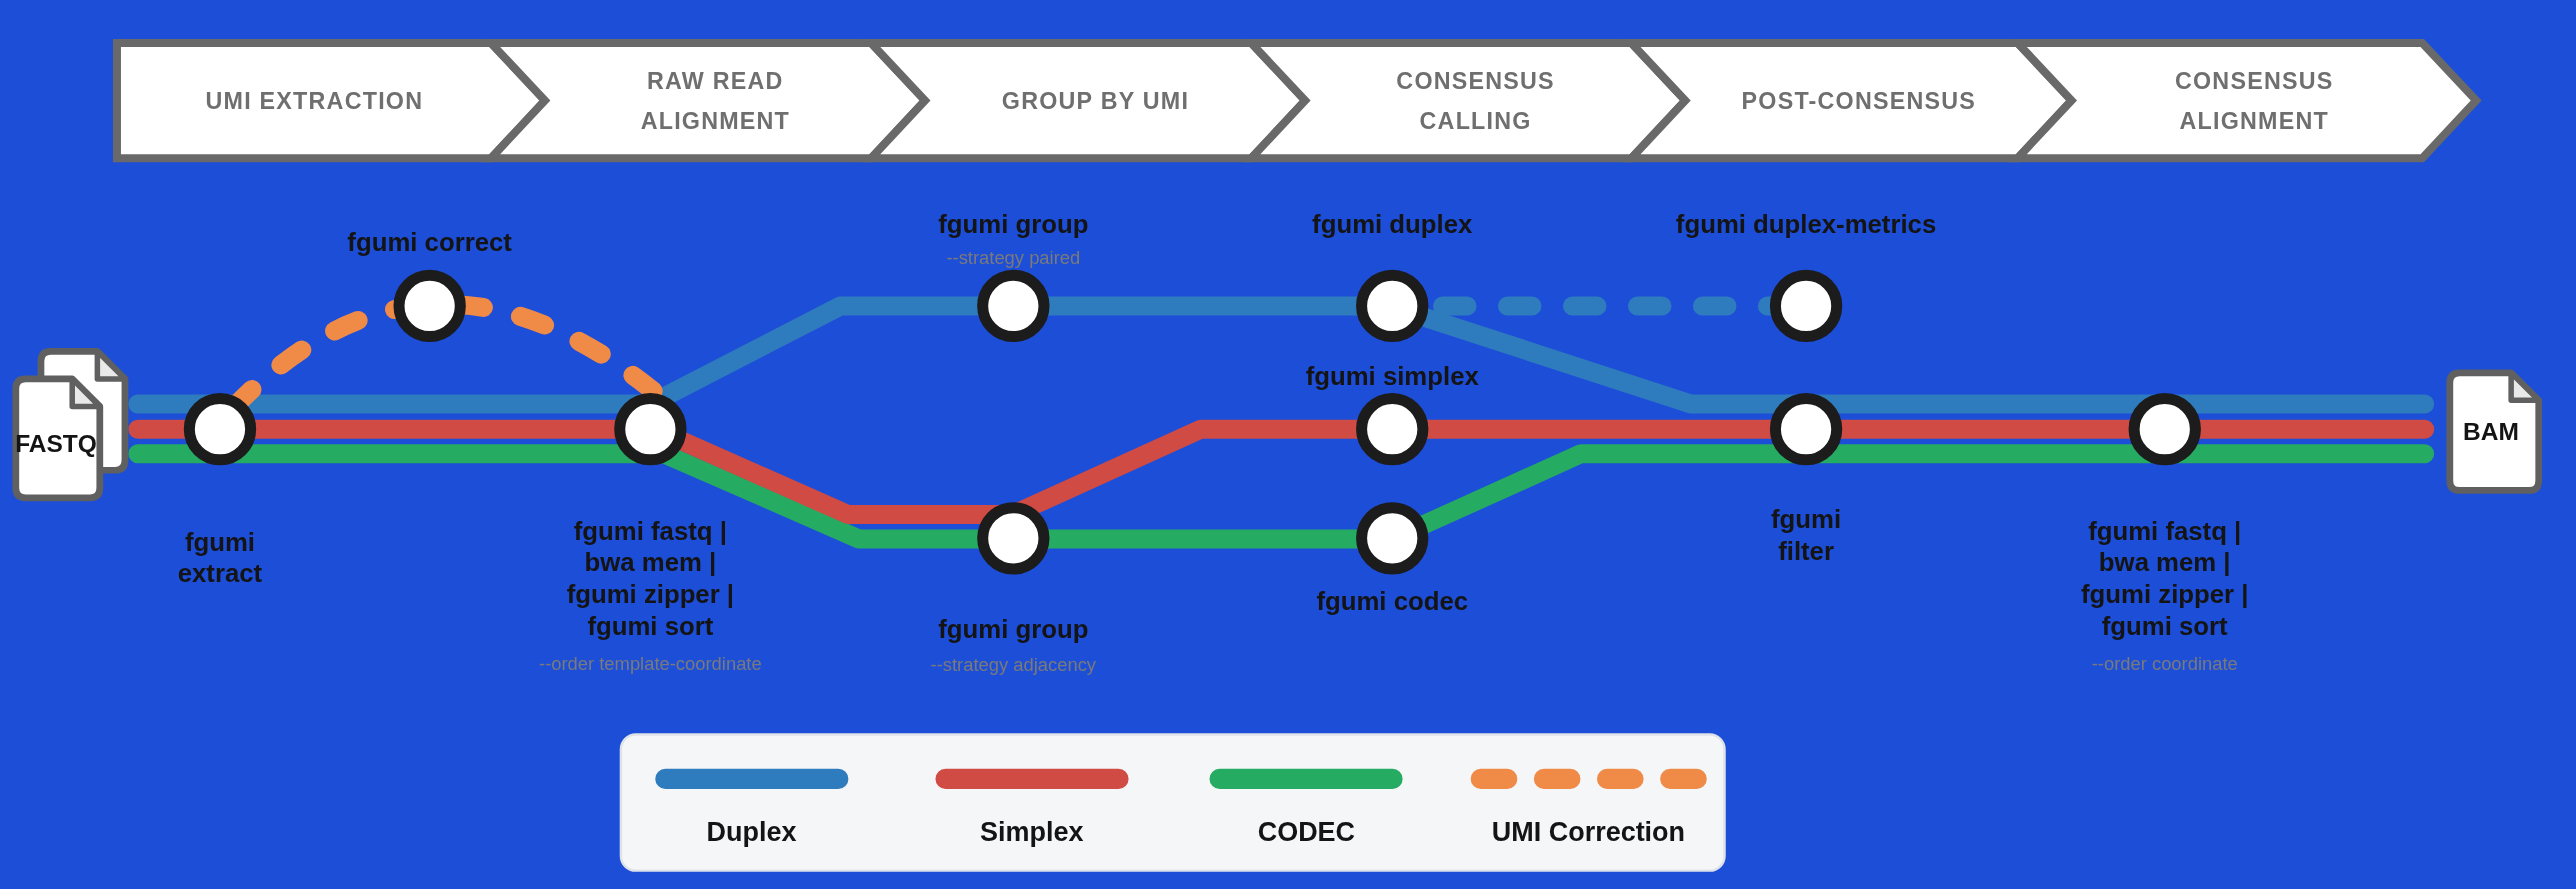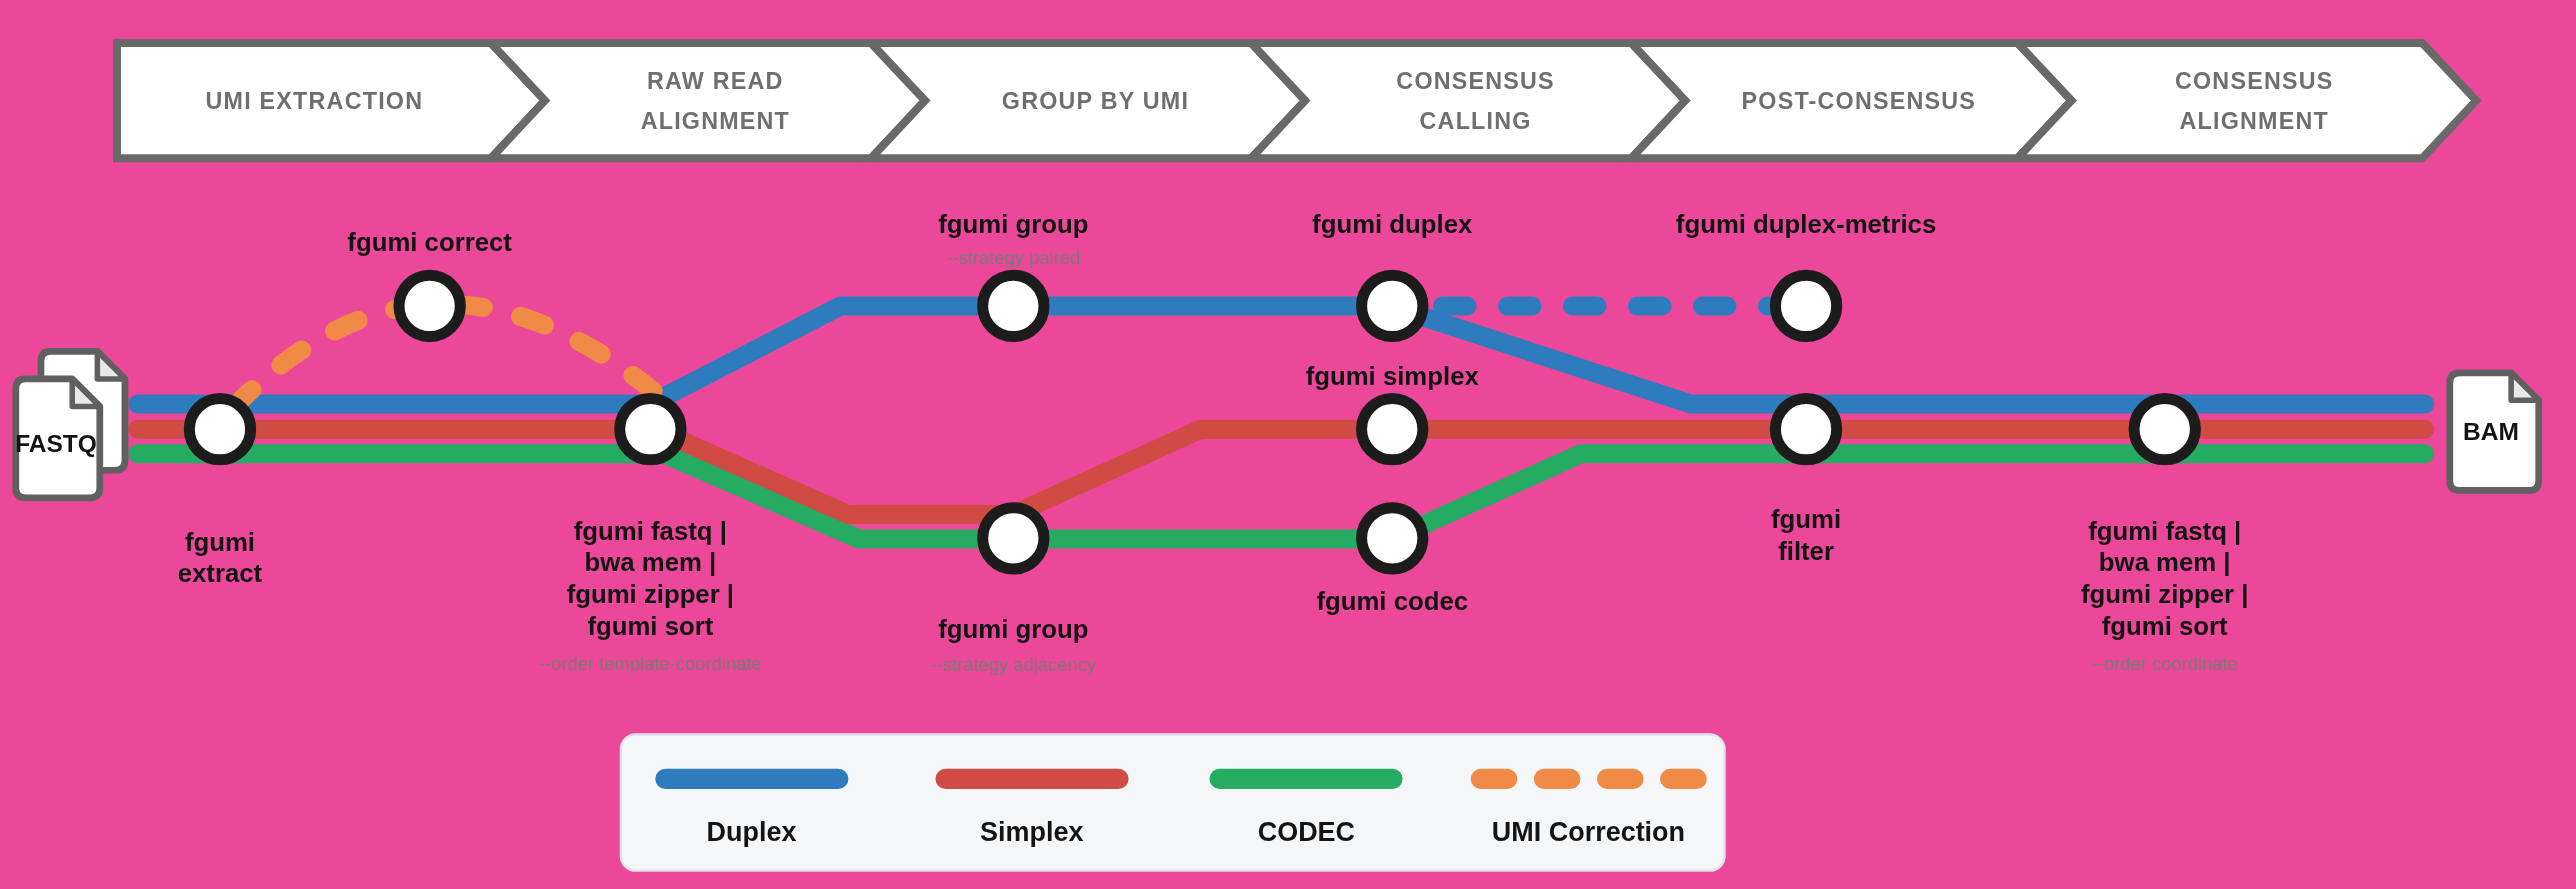--- a/index.html
+++ b/index.html
@@ -1,16 +1,16 @@
 <!DOCTYPE html>
 <html style="--duplex: #2e7cbe; --simplex: #cf4b43; --codec: #25ab62; --umi_correction: #ef8a47; --banner: #696969; --banner_text: #6f6f6f; --station_ring: #1c1c1c; --label: #141414; --sublabel: #7a7a7a; --doc_stroke: #606060; --legend_bg: #f4f6f8; --legend_border: #dfe3e9;font-size:9.8px"><head>
 <meta charset="utf-8">
 <style>
   html,body{margin:0;padding:0;background:#ffffff;}
-  .canvas{position:relative;width:2576px;height:889px;background:#ec4899;overflow:hidden;}
+  .canvas{position:relative;width:2576px;height:889px;background:#1d4ed8;overflow:hidden;}
   svg{display:block;}
   svg text{font-family:"Liberation Sans","DejaVu Sans",sans-serif;}
   .banner-seg{fill:#ffffff;stroke:var(--banner,#696969);stroke-width:13;stroke-linejoin:miter;}
   .banner-label{fill:var(--banner_text,#6f6f6f);font-weight:bold;font-size:38px;letter-spacing:2px;text-anchor:middle;}
   .rail{fill:none;stroke-linecap:round;stroke-linejoin:round;stroke-width:31px;}
   .rail-duplex{stroke:var(--duplex,#2e7cbe);}
   .rail-simplex{stroke:var(--simplex,#cf4b43);}
   .rail-codec{stroke:var(--codec,#25ab62);}
   .rail-umi{stroke:var(--umi_correction,#ef8a47);}
   .dashed-duplex{stroke-dasharray:40 66;}

